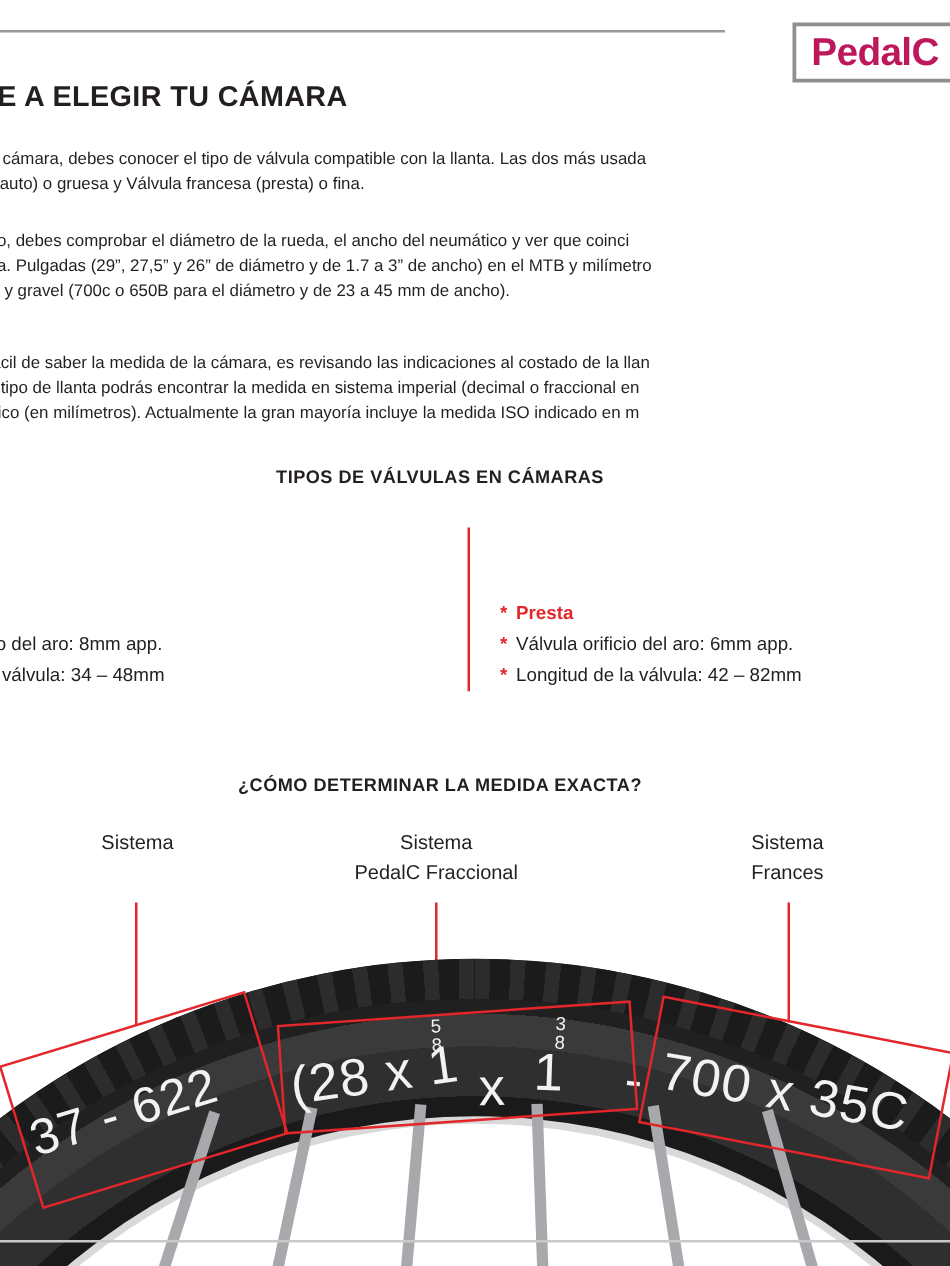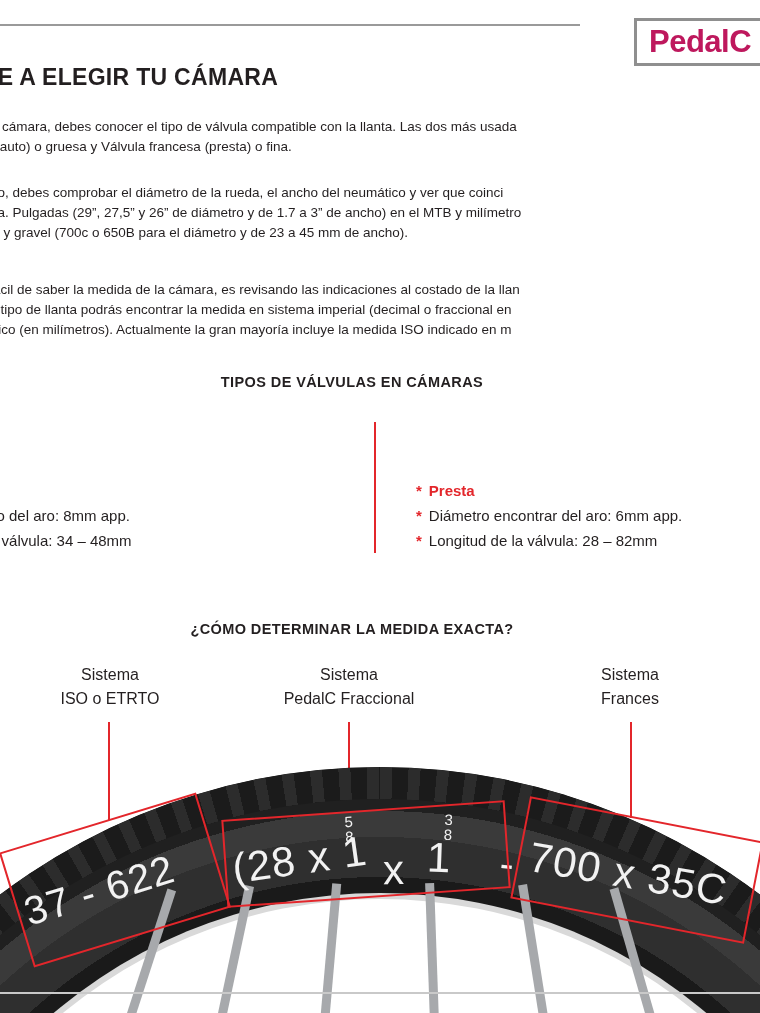--- a/index.html
+++ b/index.html
@@ -140,21 +140,21 @@
   .spec {
     position: absolute;
     font-size: 15px;
     line-height: 25px;
     color: #231f20;
     white-space: nowrap;
   }
   .spec .name { color: #e3262b; font-weight: bold; }
   .spec .star { color: #e3262b; font-weight: bold; margin-right: 7px; }
   .spec-left { left: -56px; top: 478px; }
-  .spec-right { left: 416px; top: 478px; }
+  .spec-right { left: 400px; top: 478px; }
 
   
   .sys-label {
     position: absolute;
     text-align: center;
     font-size: 16px;
     line-height: 24px;
     color: #231f20;
     white-space: nowrap;
   }
@@ -330,32 +330,31 @@
   <div class="name">er</div>
   <div>ro orificio del aro: 8mm app.</div>
   <div>ud de la válvula: 34 – 48mm</div>
 </div>
 
 <div class="spec spec-right">
   <div>
     <span class="star">*</span><span class="name">Presta</span>
   </div>
   <div>
-    <span class="star">*</span><span>Diámetro encontrar del aro: 6mm app.</span>
+    <span class="star">*</span><span>Válvula orificio del aro: 6mm app.</span>
   </div>
   <div>
-    <span class="star">*</span><span>Longitud de la válvula: 28 – 82mm</span>
+    <span class="star">*</span><span>Longitud de la válvula: 42 – 82mm</span>
   </div>
 </div>
 
 <div class="sec-title sec-measure">¿CÓMO DETERMINAR LA MEDIDA EXACTA?</div>
 
 <div class="sys-label sys-1">
   <div>Sistema</div>
-  <div>ISO o ETRTO</div>
 </div>
 <div class="sys-label sys-2">
   <div>Sistema</div>
   <div>PedalC Fraccional</div>
 </div>
 <div class="sys-label sys-3">
   <div>Sistema</div>
   <div>Frances</div>
 </div>
 

